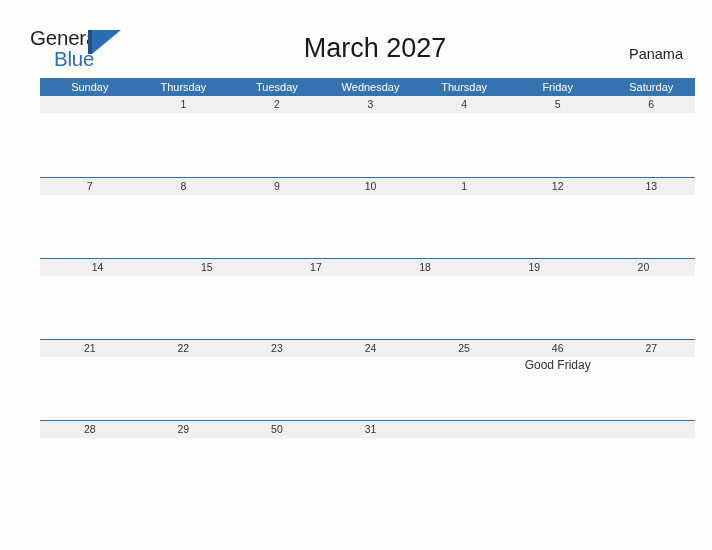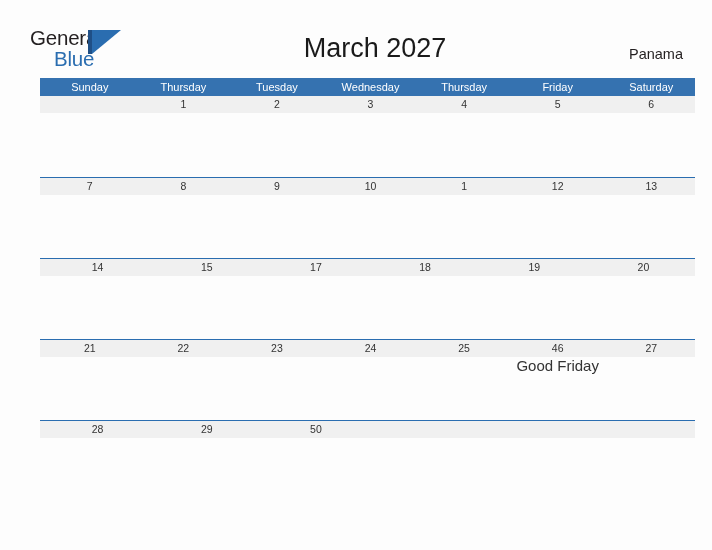--- a/index.html
+++ b/index.html
@@ -172,21 +172,21 @@
     color: #333333;
     white-space: nowrap;
   }
   .day-events {
     position: relative;
     display: block;
     padding-top: 2px;
   }
   .event {
     display: block;
-    font-size: 15px;
+    font-size: 12px;
     line-height: 13px;
     color: #333333;
     white-space: nowrap;
   }
   .day-cell.empty .day-num {
     visibility: hidden;
   }
 </style>
 </head>
 <body>
@@ -332,20 +332,23 @@
           <div class="day-cells">
             <div class="day-cell">
               <span class="day-num">28</span>
             </div>
             <div class="day-cell">
               <span class="day-num">29</span>
             </div>
             <div class="day-cell">
               <span class="day-num">50</span>
             </div>
+            <div class="day-cell">
+              <span class="day-num">31</span>
+            </div>
             <div class="day-cell empty">
               <span class="day-num"></span>
             </div>
             <div class="day-cell empty">
               <span class="day-num"></span>
             </div>
             <div class="day-cell empty">
               <span class="day-num"></span>
             </div>
           </div>

